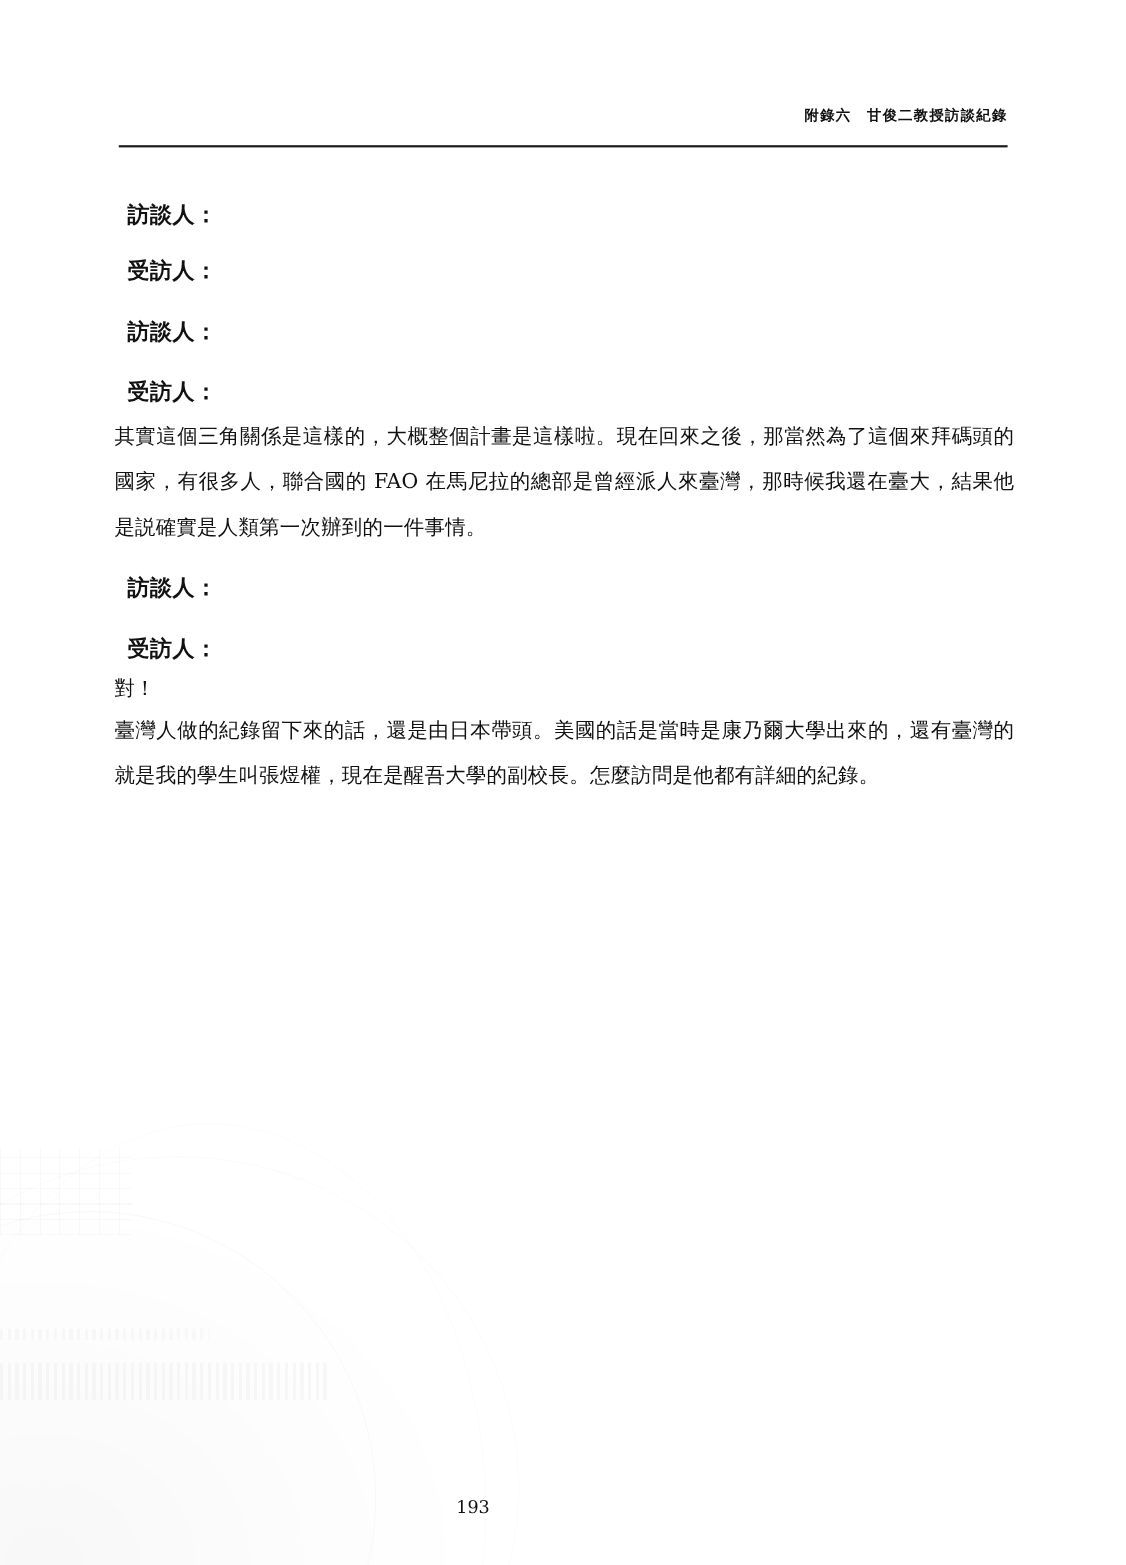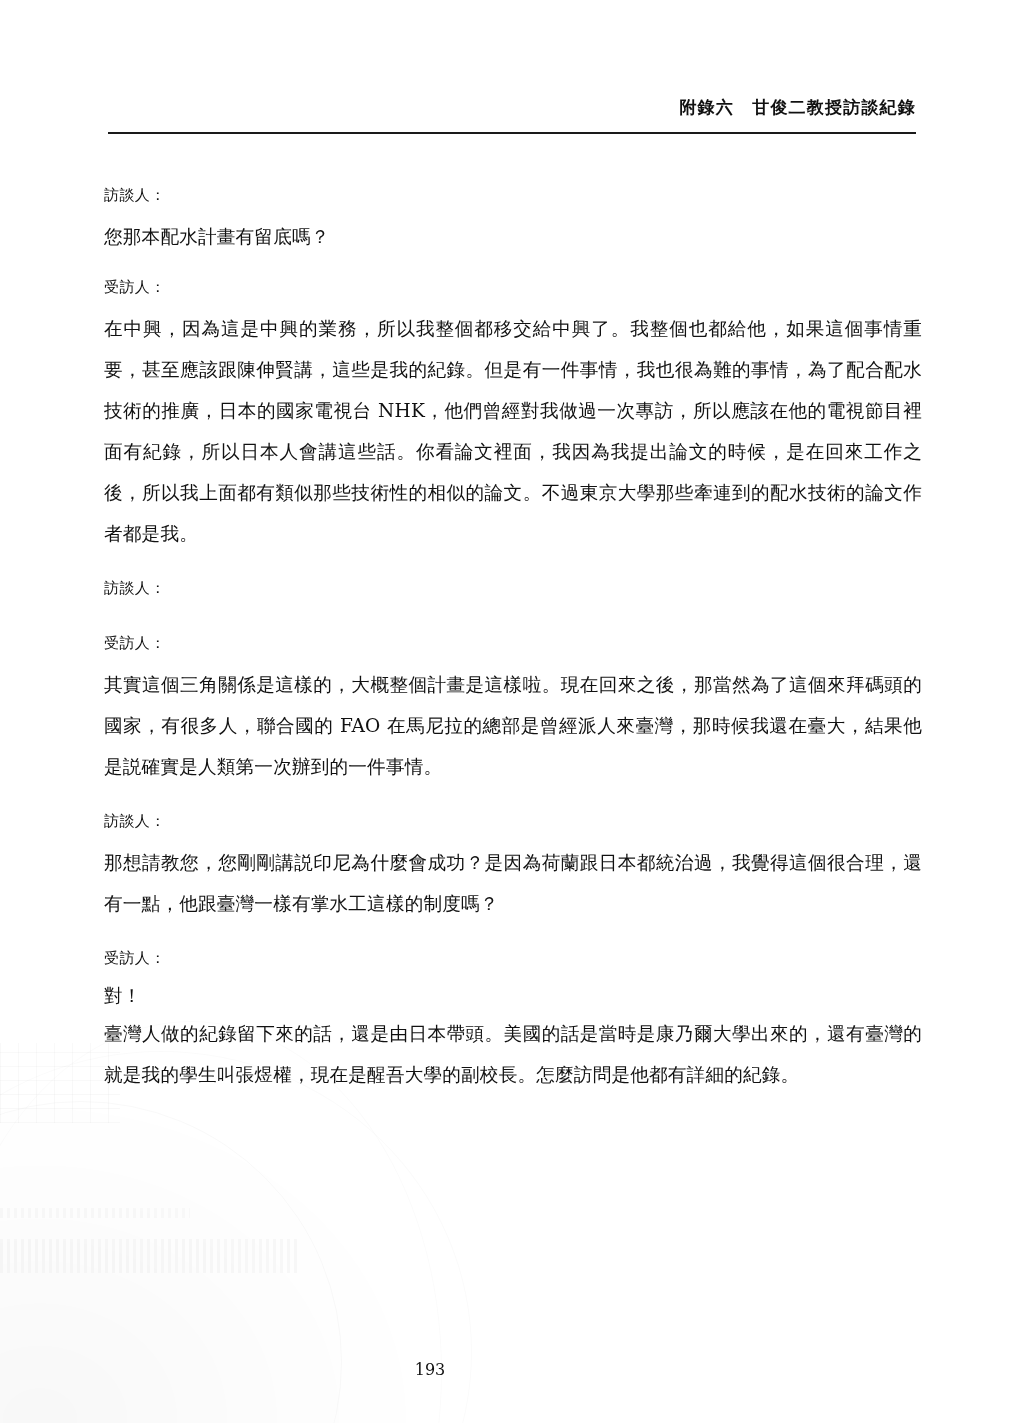--- a/index.html
+++ b/index.html
@@ -89,21 +89,21 @@
   }
 
   
   .header {
     position: absolute;
     top: 96px;
     right: 108px;
     text-align: right;
   }
   .header-title {
-    font-size: 17px;
+    font-size: 13px;
     font-weight: bold;
     letter-spacing: 1.2px;
     color: #111111;
     white-space: nowrap;
   }
   .header-rule {
     position: absolute;
     top: 132px;
     left: 108px;
     right: 108px;
@@ -122,24 +122,24 @@
   .para {
     font-size: 18.6px;
     line-height: 41px;
     text-align: justify;
     text-justify: inter-character;
     margin: 0 0 2px 0;
     letter-spacing: 0.2px;
   }
 
   .speaker {
-    font-size: 15px;
+    font-size: 20px;
     line-height: 41px;
-    font-weight: normal;
-    margin: 10px 0 0 0;
+    font-weight: bold;
+    margin: 10px 0 0 12px;
     letter-spacing: 0.4px;
   }
   .speaker + .para {
     margin-top: 0;
   }
   .gap-before { margin-top: 14px; }
 
   .short-line {
     font-size: 18.6px;
     line-height: 34px;
@@ -174,32 +174,29 @@
 
   <div class="header">
     <div class="header-title">附錄六　甘俊二教授訪談紀錄</div>
   </div>
   <div class="header-rule"></div>
 
   <div class="content">
 
 
     <p class="speaker">訪談人：</p>
-    <p class="para">您那本配水計畫有留底嗎？</p>
 
     <p class="speaker">受訪人：</p>
-    <p class="para">在中興，因為這是中興的業務，所以我整個都移交給中興了。我整個也都給他，如果這個事情重要，甚至應該跟陳伸賢講，這些是我的紀錄。但是有一件事情，我也很為難的事情，為了配合配水技術的推廣，日本的國家電視台 NHK，他們曾經對我做過一次專訪，所以應該在他的電視節目裡面有紀錄，所以日本人會講這些話。你看論文裡面，我因為我提出論文的時候，是在回來工作之後，所以我上面都有類似那些技術性的相似的論文。不過東京大學那些牽連到的配水技術的論文作者都是我。</p>
 
     <p class="speaker gap-before">訪談人：</p>
 
     <p class="speaker gap-before">受訪人：</p>
     <p class="para">其實這個三角關係是這樣的，大概整個計畫是這樣啦。現在回來之後，那當然為了這個來拜碼頭的國家，有很多人，聯合國的 FAO 在馬尼拉的總部是曾經派人來臺灣，那時候我還在臺大，結果他是説確實是人類第一次辦到的一件事情。</p>
 
     <p class="speaker gap-before">訪談人：</p>
-    <p class="para">那想請教您，您剛剛講説印尼為什麼會成功？是因為荷蘭跟日本都統治過，我覺得這個很合理，還有一點，他跟臺灣一樣有掌水工這樣的制度嗎？</p>
 
     <p class="speaker gap-before">受訪人：</p>
     <p class="short-line">對！</p>
     <p class="para">臺灣人做的紀錄留下來的話，還是由日本帶頭。美國的話是當時是康乃爾大學出來的，還有臺灣的就是我的學生叫張煜權，現在是醒吾大學的副校長。怎麼訪問是他都有詳細的紀錄。</p>
 
   </div>
 
   <div class="page-number">193</div>
 
 </div>

